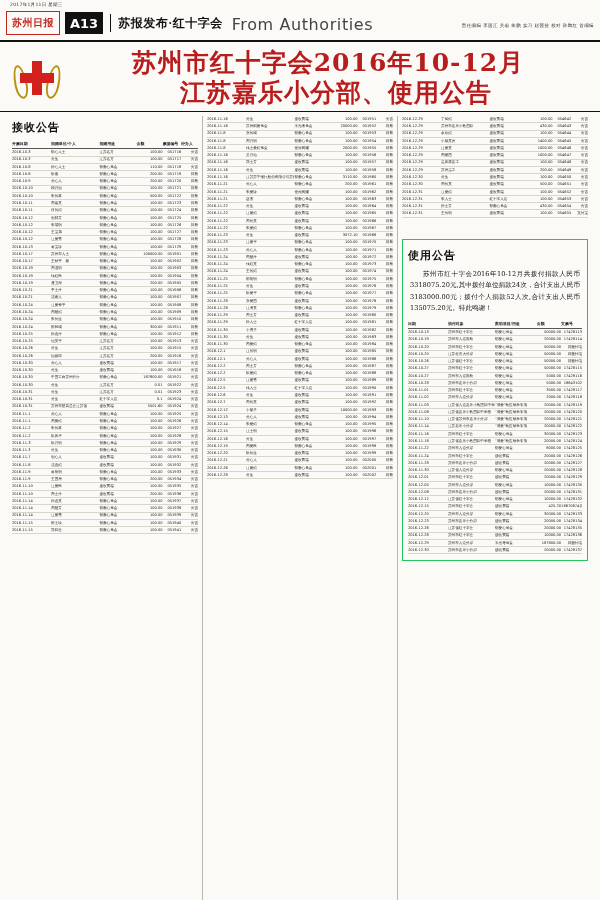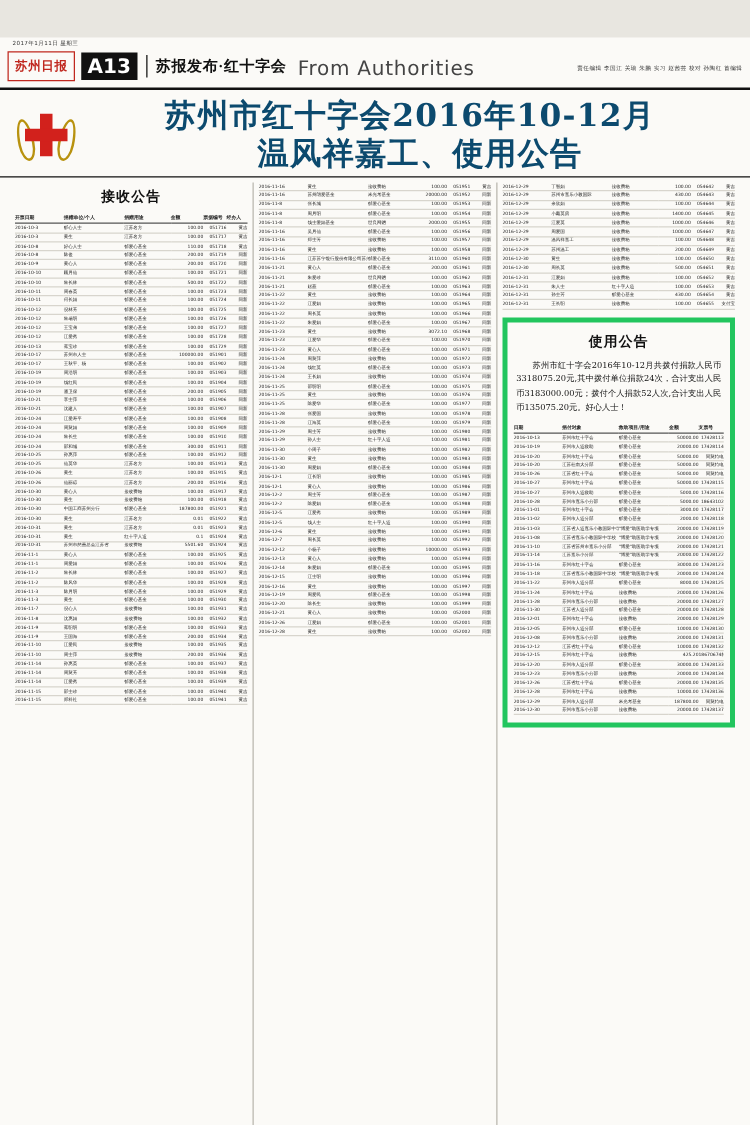--- a/index.html
+++ b/index.html
@@ -16,40 +16,39 @@
     box-sizing:border-box;
     padding:0;
   }
   
   .masthead{
     position:relative;
     height:40px;
     border-bottom:2px solid #111;
     display:flex;align-items:center;
     padding:0 6px;
-    margin-top:30px;
   }
   .date-line{
     position:absolute;left:10px;top:2px;
     font-size:4.5px;color:#333;letter-spacing:.3px;
   }
   .logo-box{
     margin-top:6px;
     width:52px;height:22px;
     border:1.6px solid #c0281f;
     color:#c0281f;
     display:flex;align-items:center;justify-content:center;
     font-size:10px;font-weight:bold;
     letter-spacing:.5px;
     font-family:"DejaVu Sans","Liberation Sans",sans-serif;
   }
   .page-no{
     margin-top:6px;margin-left:5px;
     background:#111;color:#fff;
-    font-size:16px;font-weight:bold;
+    font-size:13px;font-weight:bold;
     padding:2px 5px;line-height:1;
     height:18px;display:flex;align-items:center;
   }
   .sec-name{
     margin-top:6px;margin-left:7px;
     font-size:12px;font-weight:bold;color:#111;
     letter-spacing:.5px;
     border-left:1px solid #111;
     padding-left:7px;height:18px;display:flex;align-items:center;font-family:Liberation Serif, serif;
   }
@@ -78,21 +77,21 @@
     position:absolute;top:8px;width:9px;height:30px;
     border:2px solid #b8920f;border-radius:50% 50% 50% 50%/ 60% 60% 40% 40%;
   }
   .rc-logo .leaf-l{left:-2px;transform:rotate(-12deg);}
   .rc-logo .leaf-r{right:-2px;transform:rotate(12deg);}
   .headline{
     font-family:"DejaVu Serif","Liberation Serif",serif;
     font-weight:bold;
     font-size:25px;
     line-height:1.18;
-    color:#0c4a6e;
+    color:#b91c1c;
     letter-spacing:1px;
     text-align:center;
     flex:1;
   }
   .headline .l2{padding-left:16px;}
   
   .body{
     display:flex;
     padding:4px 8px 8px 8px;
     height:calc(900px - 40px - 62px);
@@ -100,21 +99,21 @@
   }
   .col{
     flex:1 1 0;
     border-right:1px solid #b9b6ae;
     padding:0 4px;
     overflow:hidden;
     position:relative;
   }
   .col:last-child{border-right:none;}
   .sub-title{
-    text-align:center;
+    text-align:left;
     font-family:Liberation Mono, monospace;
     font-weight:bold;
     font-size:11px;
     color:#111;
     margin:4px 0 6px 0;
     letter-spacing:1px;
   }
   .lede{
     font-family:"DejaVu Serif","Liberation Serif",serif;
     font-size:6.6px;
@@ -149,23 +148,23 @@
     overflow:hidden;
   }
   .c-date{width:21%;}
   .c-unit{width:26%;}
   .c-way{width:20%;}
   .c-amt{width:14%;text-align:right;padding-right:2px;}
   .c-inv{width:10%;text-align:right;}
   .c-op{width:9%;text-align:right;}
   
   .panel{
-    border:4px solid #22c55e;
+    border:1px solid #22c55e;
     padding:6px 5px;
-    margin-top:2px;
+    margin-top:17px;
   }
   .panel .sub-title{margin-top:2px;}
   .u-date{width:23%;}
   .u-unit{width:27%;}
   .u-item{width:24%;}
   .u-amt{width:14%;text-align:right;padding-right:2px;}
   .u-vou{width:12%;text-align:right;}
   .spacer{height:4px;}
 </style>
 </head>
@@ -184,21 +183,21 @@
 
   <div class="titlewrap">
     <div class="rc-logo">
       <div class="leaf-l"></div>
       <div class="leaf-r"></div>
       <div class="cross-v"></div>
       <div class="cross-h"></div>
     </div>
     <div class="headline">
       <div class="l1">苏州市红十字会2016年10-12月</div>
-      <div class="l2">温风祥嘉工、使用公告</div>
+      <div class="l2">江苏嘉乐小分部、使用公告</div>
     </div>
   </div>
 
   <div class="body">
 
     <div class="col">
       <div class="sub-title">接收公告</div>
       <table class="t">
         <thead>
           <tr>
@@ -1159,21 +1158,21 @@
               <td class="c-way">接收费箱</td>
               <td class="c-amt">100.00</td>
               <td class="c-inv">054655</td>
               <td class="c-op">支付宝</td>
             </tr>
           </tbody>
       </table>
       <div class="spacer"></div>
       <div class="panel">
         <div class="sub-title">使用公告</div>
-        <div class="lede">苏州市红十字会2016年10-12月共拨付捐款人民币3318075.20元,其中拨付单位捐款24次，合计支出人民币3183000.00元；拨付个人捐款52人次,合计支出人民币135075.20元。好心人士！</div>
+        <div class="lede">苏州市红十字会2016年10-12月共拨付捐款人民币3318075.20元,其中拨付单位捐款24次，合计支出人民币3183000.00元；拨付个人捐款52人次,合计支出人民币135075.20元。特此鸣谢！</div>
         <table class="t">
           <thead>
             <tr>
               <th class="u-date">日期</th>
               <th class="u-unit">捐付对象</th>
               <th class="u-item">救助项目/用途</th>
               <th class="u-amt">金额</th>
               <th class="u-vou">支票号</th>
             </tr>
           </thead>

